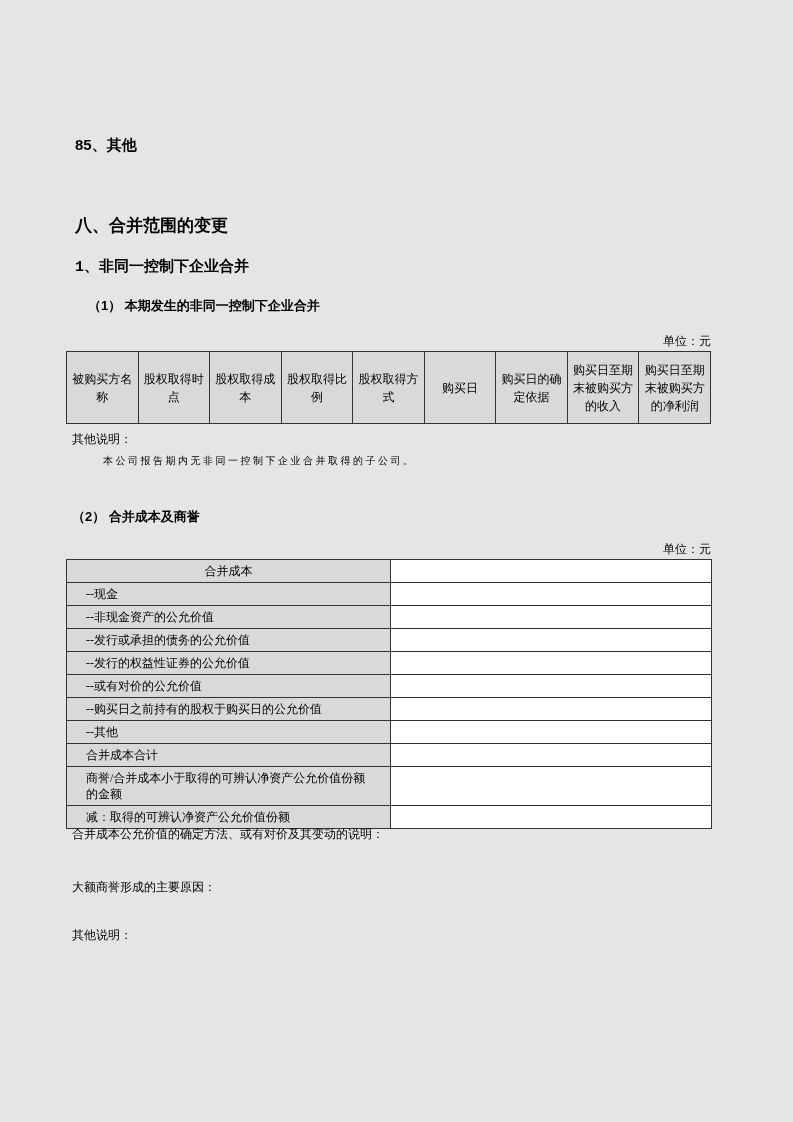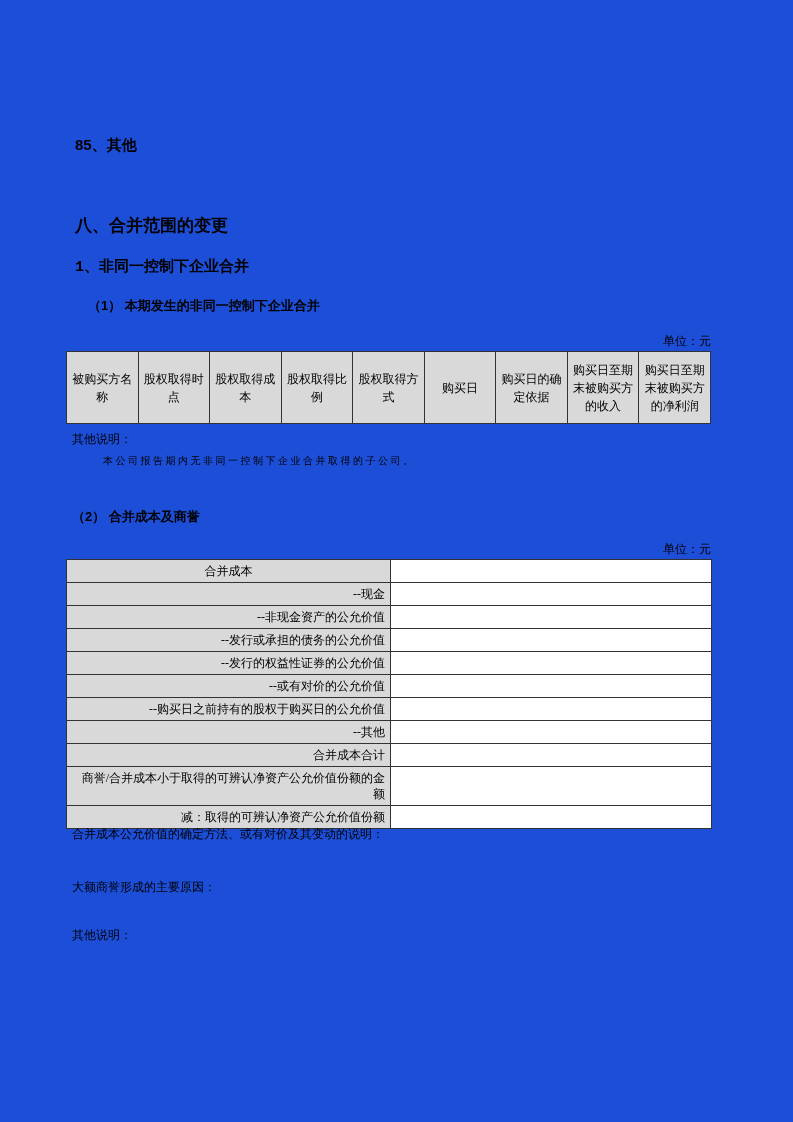--- a/index.html
+++ b/index.html
@@ -1,21 +1,21 @@
 <!DOCTYPE html>
 <html><head>
 <meta charset="utf-8">
 <style>
   * { margin: 0; padding: 0; box-sizing: border-box; }
   html, body { background: #ffffff; }
   .page {
     position: relative;
     width: 793px;
     height: 1122px;
-    background: #1d4ed8;
+    background: #e5e5e5;
     font-family: "Liberation Serif", serif;
     color: #000000;
     overflow: hidden;
   }
   .abs { position: absolute; }
 
   .h-main  { font-family: "Liberation Sans", sans-serif; font-weight: bold; font-size: 17px; }
   .h-sub   { font-family: Liberation Mono, monospace; font-weight: bold; font-size: 15px; }
   .h-item  { font-family: "Liberation Sans", sans-serif; font-weight: bold; font-size: 13px; }
   .h-85    { font-family: "Liberation Sans", sans-serif; font-weight: bold; font-size: 15px; }
@@ -41,23 +41,23 @@
     padding: 2px 3px;
   }
 
   
   .tbl2 { width: 645px; }
   .tbl2 td {
     border: 1px solid #333333;
     font-size: 12px;
     vertical-align: middle;
     line-height: 16px;
-    padding: 3px 5px;
+    padding: 3px 19px;
   }
-  .tbl2 td.lbl { background: #d9d9d9; width: 324px; height: 22px; text-align: right; }
+  .tbl2 td.lbl { background: #d9d9d9; width: 324px; height: 22px; text-align: left; }
   .tbl2 td.lbl.center { text-align: center; }
   .tbl2 td.val { background: #ffffff; width: 321px; }
 </style>
 </head>
 <body>
 
 <div class="page">
 
   <div class="abs h-85" style="left:75px; top:136px;">85、其他</div>
 

